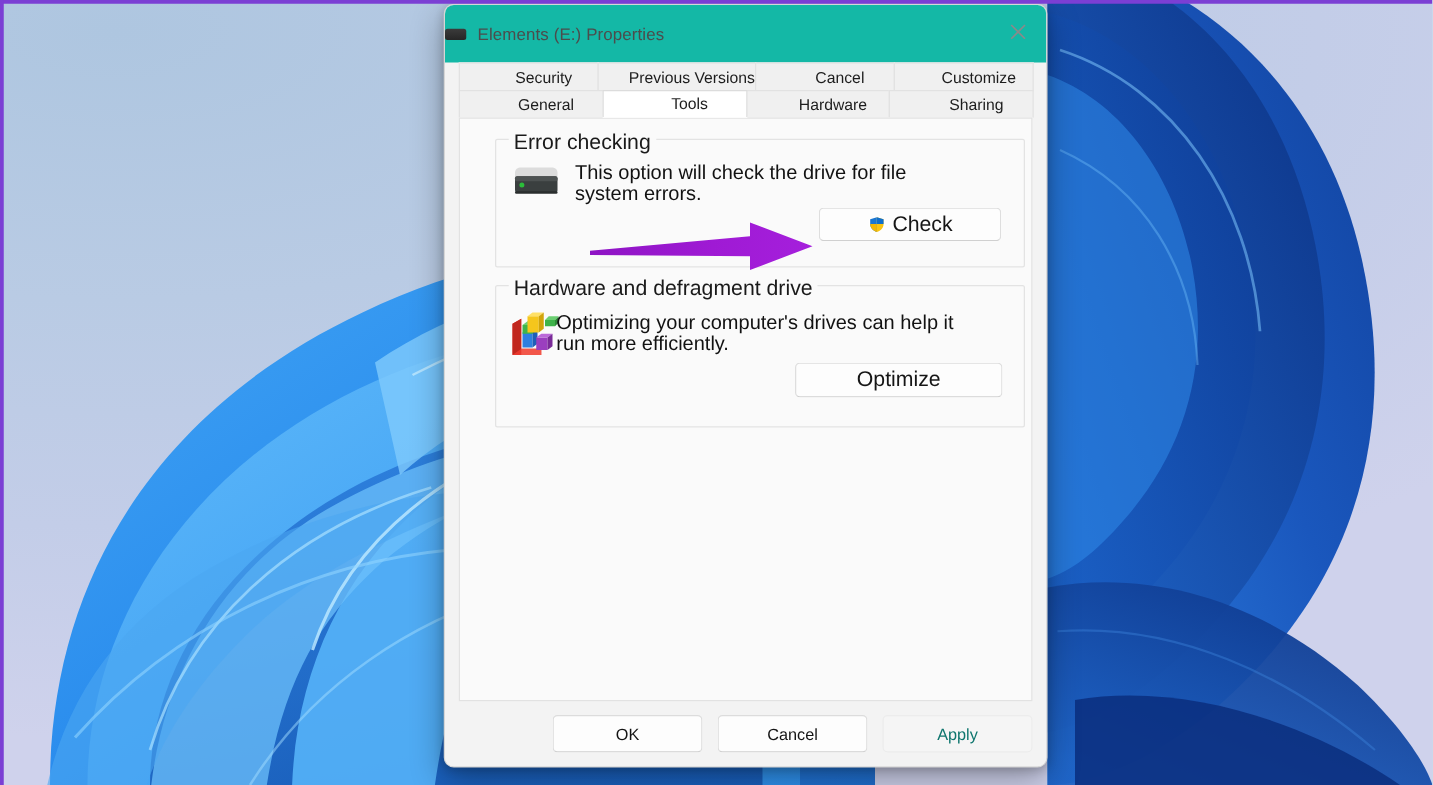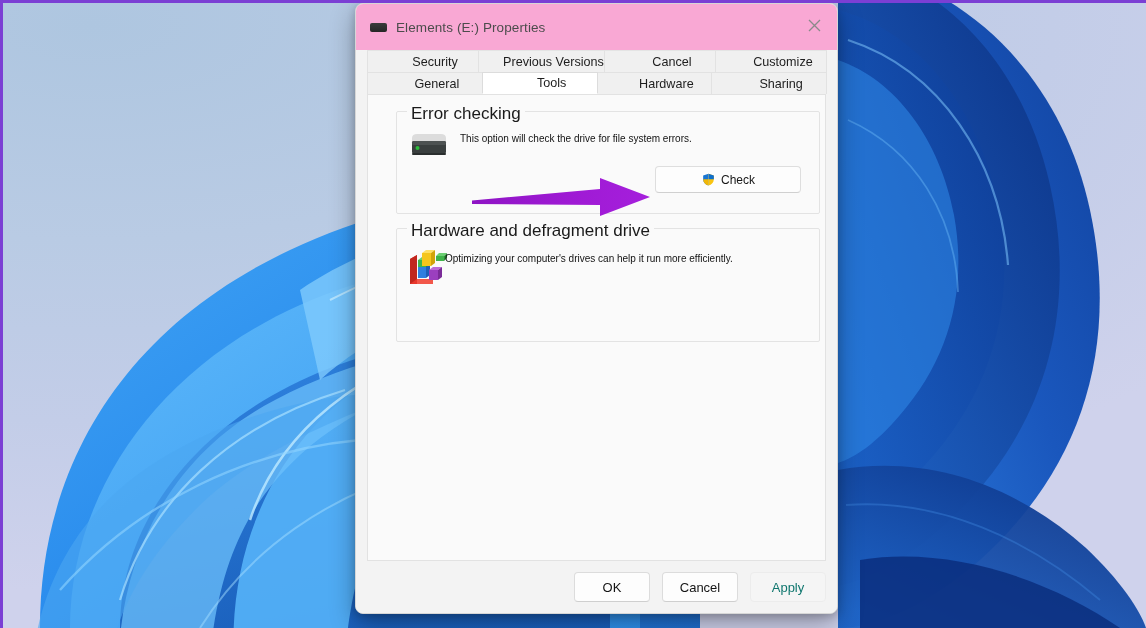--- a/index.html
+++ b/index.html
@@ -41,23 +41,22 @@
     border-radius: 8px;
     border: 1px solid #d6d6d6;
     box-shadow: 0 10px 26px rgba(0,0,0,0.32), 0 2px 8px rgba(0,0,0,0.18);
     z-index: 20;
     display: flex; flex-direction: column;
     overflow: hidden;
   }
   .titlebar {
     height: 46px; flex: 0 0 46px;
     display: flex; align-items: center;
-    padding-left: 14px;
     position: relative;
-    background: #f9a8d4;
+    background: #14b8a6;
   }
   .title-drive-icon {
     width: 17px; height: 9px;
     background: linear-gradient(#3b3b3b, #262626);
     border-radius: 2px;
     margin-right: 9px;
     flex: 0 0 auto;
   }
   .title-text {
     font-size: 13.5px; color: #4c4c4c; letter-spacing: .1px;
@@ -129,36 +128,36 @@
     white-space: nowrap;
   }
   .grp-error { left: 28px; top: 16px; width: 424px; height: 103px; }
   .grp-opt   { left: 28px; top: 133px; width: 424px; height: 114px; }
 
   .grp-body { position: absolute; inset: 0; }
 
   .grp-icon { position: absolute; }
   .grp-text {
     position: absolute;
-    font-size: 10px; color: #121212; line-height: 17px;
+    font-size: 16px; color: #121212; line-height: 17px;
   }
 
   
   .drive-icon { width: 40px; height: 28px; left: 12px; top: 20px; }
 
   
   .defrag-icon { width: 40px; height: 38px; left: 10px; top: 20px; }
 
   .winbtn {
     position: absolute;
     background: #fdfdfd;
     border: 1px solid #dedede;
     border-bottom-color: #d0d0d0;
     border-radius: 4px;
-    font-size: 12px; color: #161616;
+    font-size: 17px; color: #161616;
     display: flex; align-items: center; justify-content: center;
     cursor: default;
     font-family: "Liberation Sans", sans-serif;
   }
   .btn-check { left: 258px; top: 54px; width: 146px; height: 27px; gap: 5px; }
   .btn-optimize { left: 239px; top: 61px; width: 166px; height: 28px; }
 
   .shield { width: 15px; height: 15px; display: block; flex: 0 0 auto; }
 
   
@@ -173,21 +172,21 @@
   
   .footer {
     flex: 0 0 auto;
     height: 52px;
     display: flex; align-items: center; justify-content: flex-end;
     padding-right: 11px;
     gap: 12px;
     background: #f3f3f3;
   }
   .fbtn {
-    width: 76px; height: 30px;
+    width: 120px; height: 30px;
     display: flex; align-items: center; justify-content: center;
     font-size: 13px; color: #141414;
     background: #fdfdfd;
     border: 1px solid #dcdcdc;
     border-bottom-color: #cfcfcf;
     border-radius: 4px;
     cursor: default;
   }
   .fbtn.disabled {
     color: #0f766e;
@@ -366,20 +365,23 @@
               <path d="M22 21 L26 18 L35 18 L31 21 Z" fill="#bb69d8"></path>
               <path d="M31 21 L35 18 L35 28 L31 31 Z" fill="#7a2b98"></path>
 
               <rect x="29" y="7" width="8" height="5" fill="#3fb34a"></rect>
               <path d="M29 7 L32 4 L40 4 L37 7 Z" fill="#6bcf72"></path>
               <path d="M37 7 L40 4 L40 9 L37 12 Z" fill="#2e8c38"></path>
             </svg>
           </div>
           <div class="grp-text" style="left:48px; top:21px; width:330px;">Optimizing your computer's drives can help it run more efficiently.</div>
 
+          <div class="winbtn btn-optimize">
+            <span>Optimize</span>
+          </div>
         </div>
       </div>
 
     </div>
 
     <div class="footer">
       <div class="fbtn">
         <span>OK</span>
       </div>
       <div class="fbtn">

